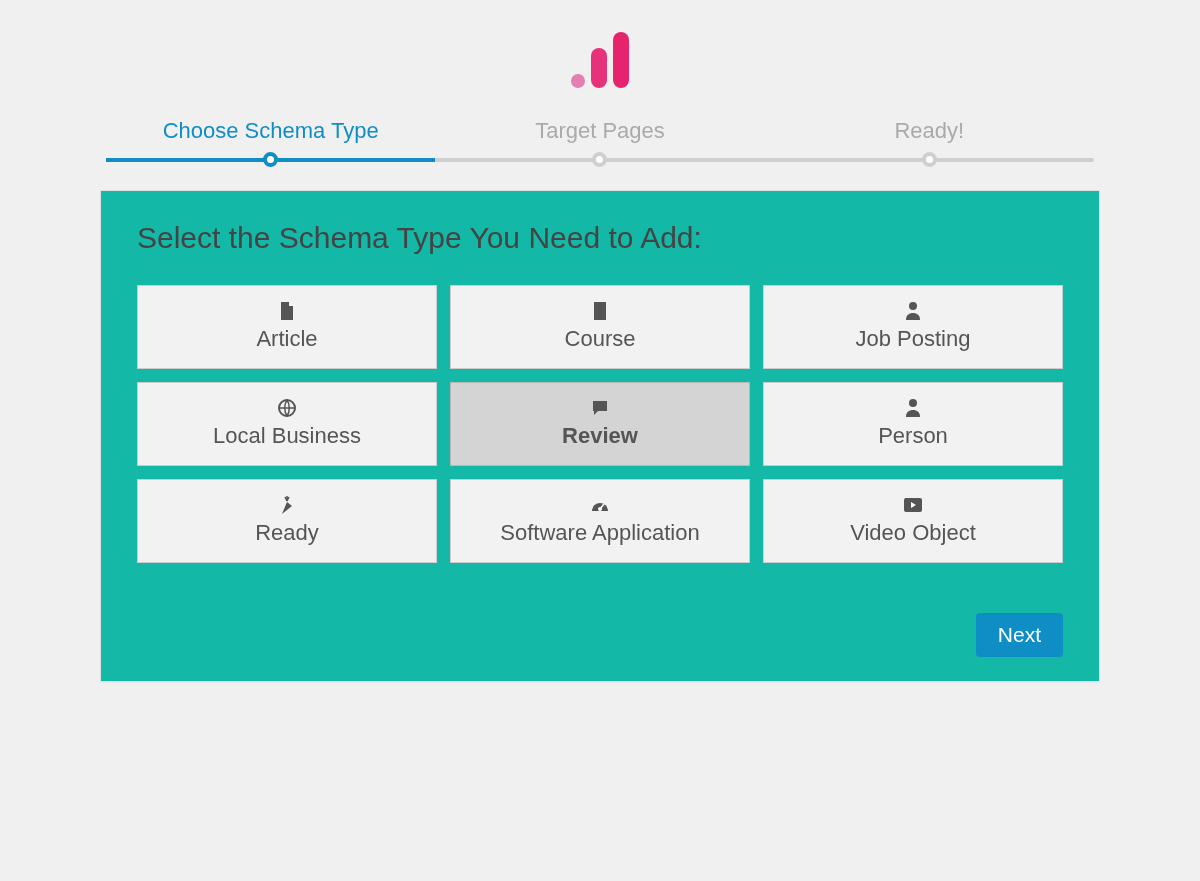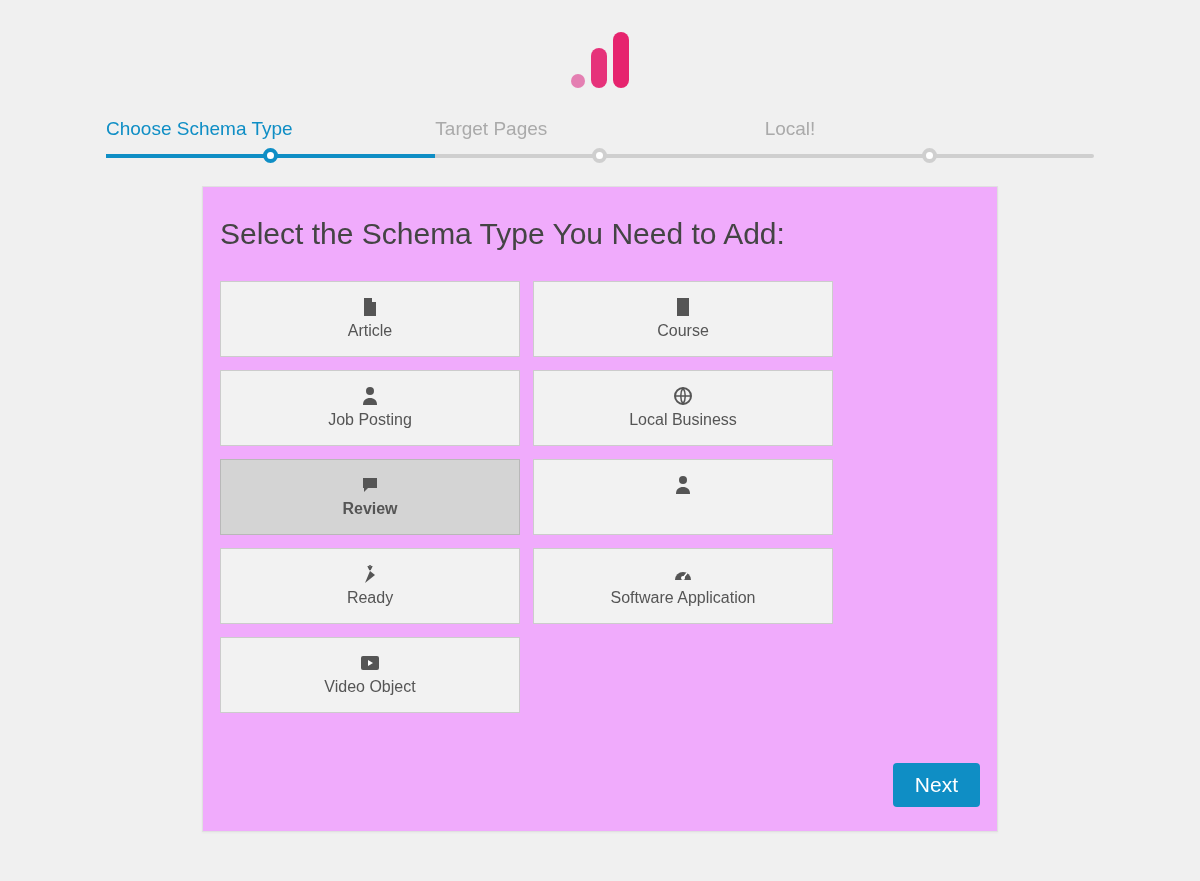--- a/index.html
+++ b/index.html
@@ -40,21 +40,22 @@
     width: 988px;
     margin: 0 auto 28px;
     position: relative;
   }
   .stepper-labels {
     display: flex;
     margin-bottom: 14px;
   }
   .stepper-labels .lbl {
     flex: 1;
-    font-size: 19px;
+    text-align: center;
+    font-size: 22px;
     color: #aaa;
   }
   .stepper-labels .lbl.active { color: #0f8ec5; }
   .stepper-track {
     position: relative;
     height: 4px;
     background: #cfcfcf;
     border-radius: 2px;
     display: flex;
   }
@@ -78,25 +79,25 @@
   .dot {
     width: 15px; height: 15px;
     background: #fff;
     border: 4px solid #cfcfcf;
     border-radius: 50%;
   }
   .dot.active {
     border-color: #0f8ec5;
   }
   .card {
-    width: 796px;
+    width: 1000px;
     margin: 0 auto;
-    background: #f0abfc;
+    background: #14b8a6;
     border: 1px solid #e0e0e0;
-    padding: 30px 17px 24px;
+    padding: 30px 36px 24px;
     box-shadow: 0 1px 2px rgba(0,0,0,0.04);
   }
   .card h2 {
     font-weight: 400;
     font-size: 30px;
     color: #444;
     margin-bottom: 30px;
   }
   .grid {
     display: flex;
@@ -120,21 +121,21 @@
   }
   .tile .icon {
     display: flex;
     justify-content: center;
     align-items: center;
     height: 22px;
     margin-bottom: 4px;
   }
   .tile .icon svg { fill: #555; }
   .tile-label {
-    font-size: 16px;
+    font-size: 22px;
     color: #555;
   }
   .actions {
     text-align: right;
   }
   .btn-next {
     background: #0f8ec5;
     color: #fff;
     border: none;
     font-size: 21px;
@@ -151,21 +152,21 @@
   <div class="logo">
     <div class="bar1"></div>
       <div class="bar2"></div>
       <div class="bar3"></div>
   </div>
 
   <div class="stepper">
     <div class="stepper-labels" id="stepper-labels">
         <div class="lbl active">Choose Schema Type</div>
         <div class="lbl">Target Pages</div>
-        <div class="lbl">Local!</div>
+        <div class="lbl">Ready!</div>
       </div>
     <div class="stepper-track">
       <div class="seg done"></div>
         <div class="seg"></div>
         <div class="seg"></div>
       <div class="stepper-dots" id="stepper-dots">
           <div class="slot">
             <div class="dot active"></div>
           </div>
           <div class="slot">
@@ -223,20 +224,21 @@
           </div>
           <div class="tile-label">Review</div>
         </div>
         <div class="tile">
           <div class="icon">
             <svg width="14" height="18" viewBox="0 0 14 18">
               <circle cx="7" cy="4" r="4" fill="#555"></circle>
               <path d="M0 18c0-5 3-7 7-7s7 2 7 7z" fill="#555"></path>
             </svg>
           </div>
+          <div class="tile-label">Person</div>
         </div>
         <div class="tile">
           <div class="icon">
             <svg width="16" height="18" viewBox="0 0 16 18">
               <path d="M8 6 L3 18 L13 10z" fill="#555"></path>
               <path d="M8 0v5M6 1l2 4M10 1l-2 4" stroke="#555" stroke-width="1.5"></path>
             </svg>
           </div>
           <div class="tile-label">Ready</div>
         </div>

